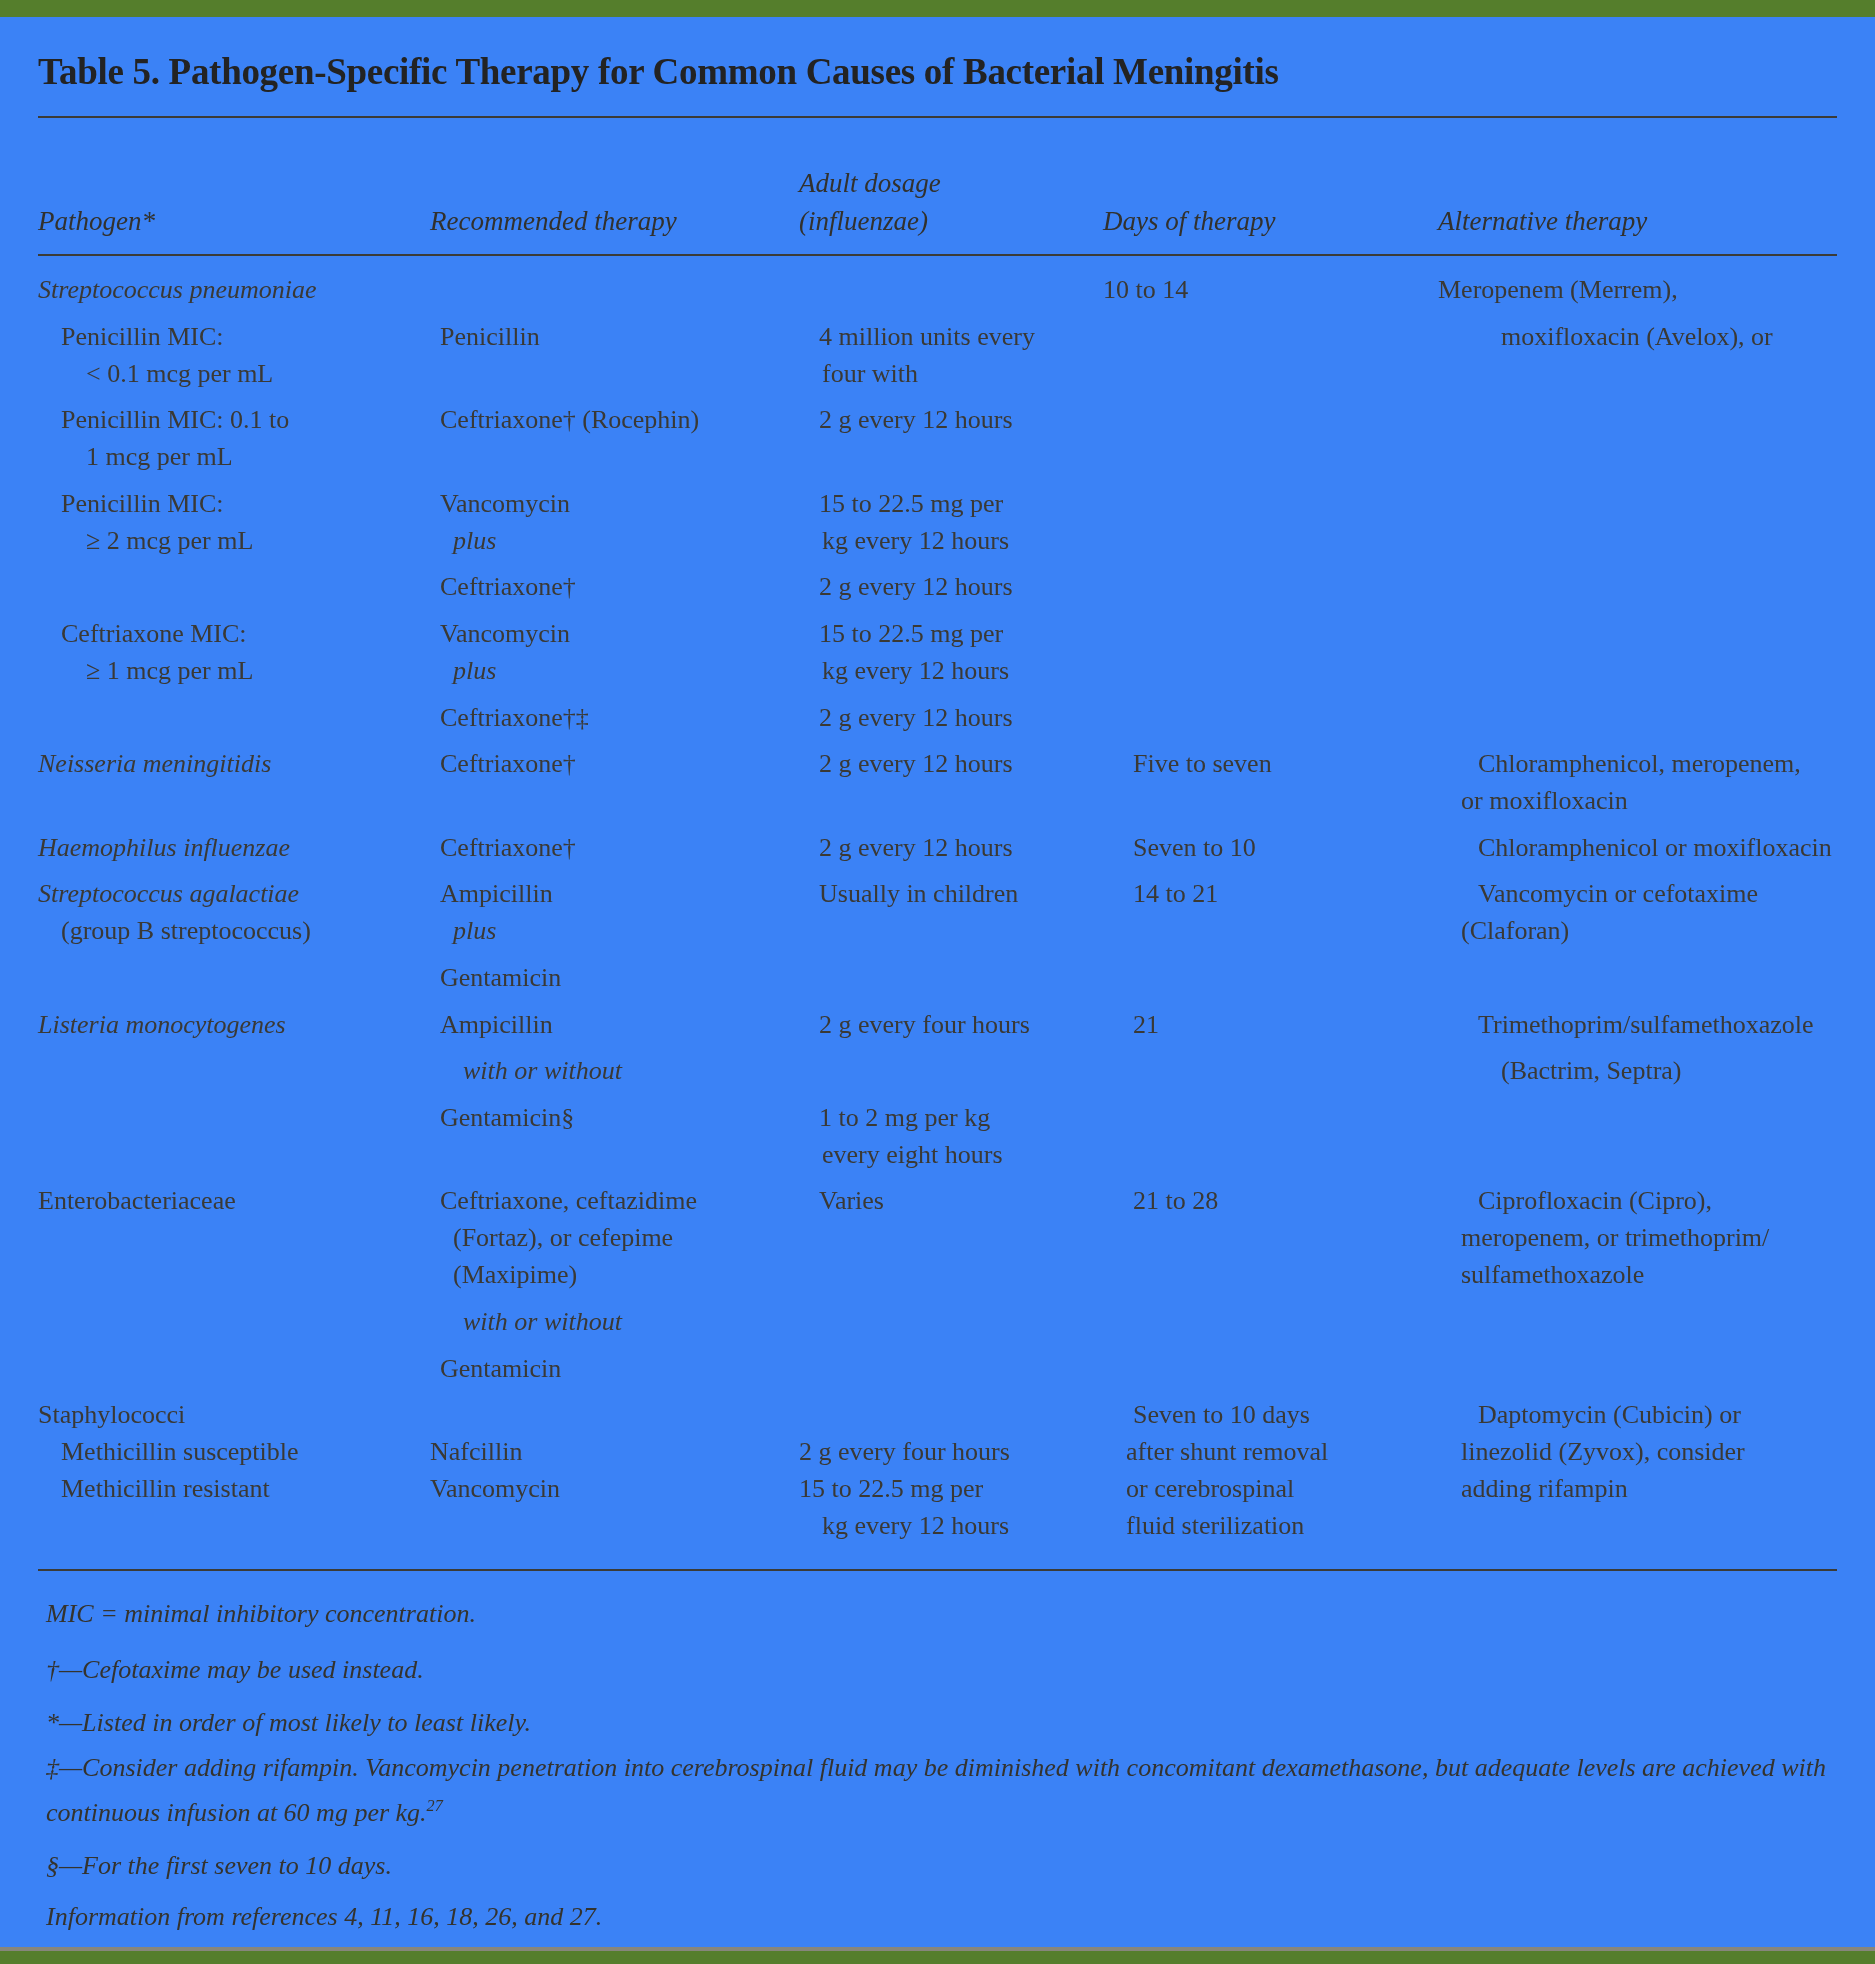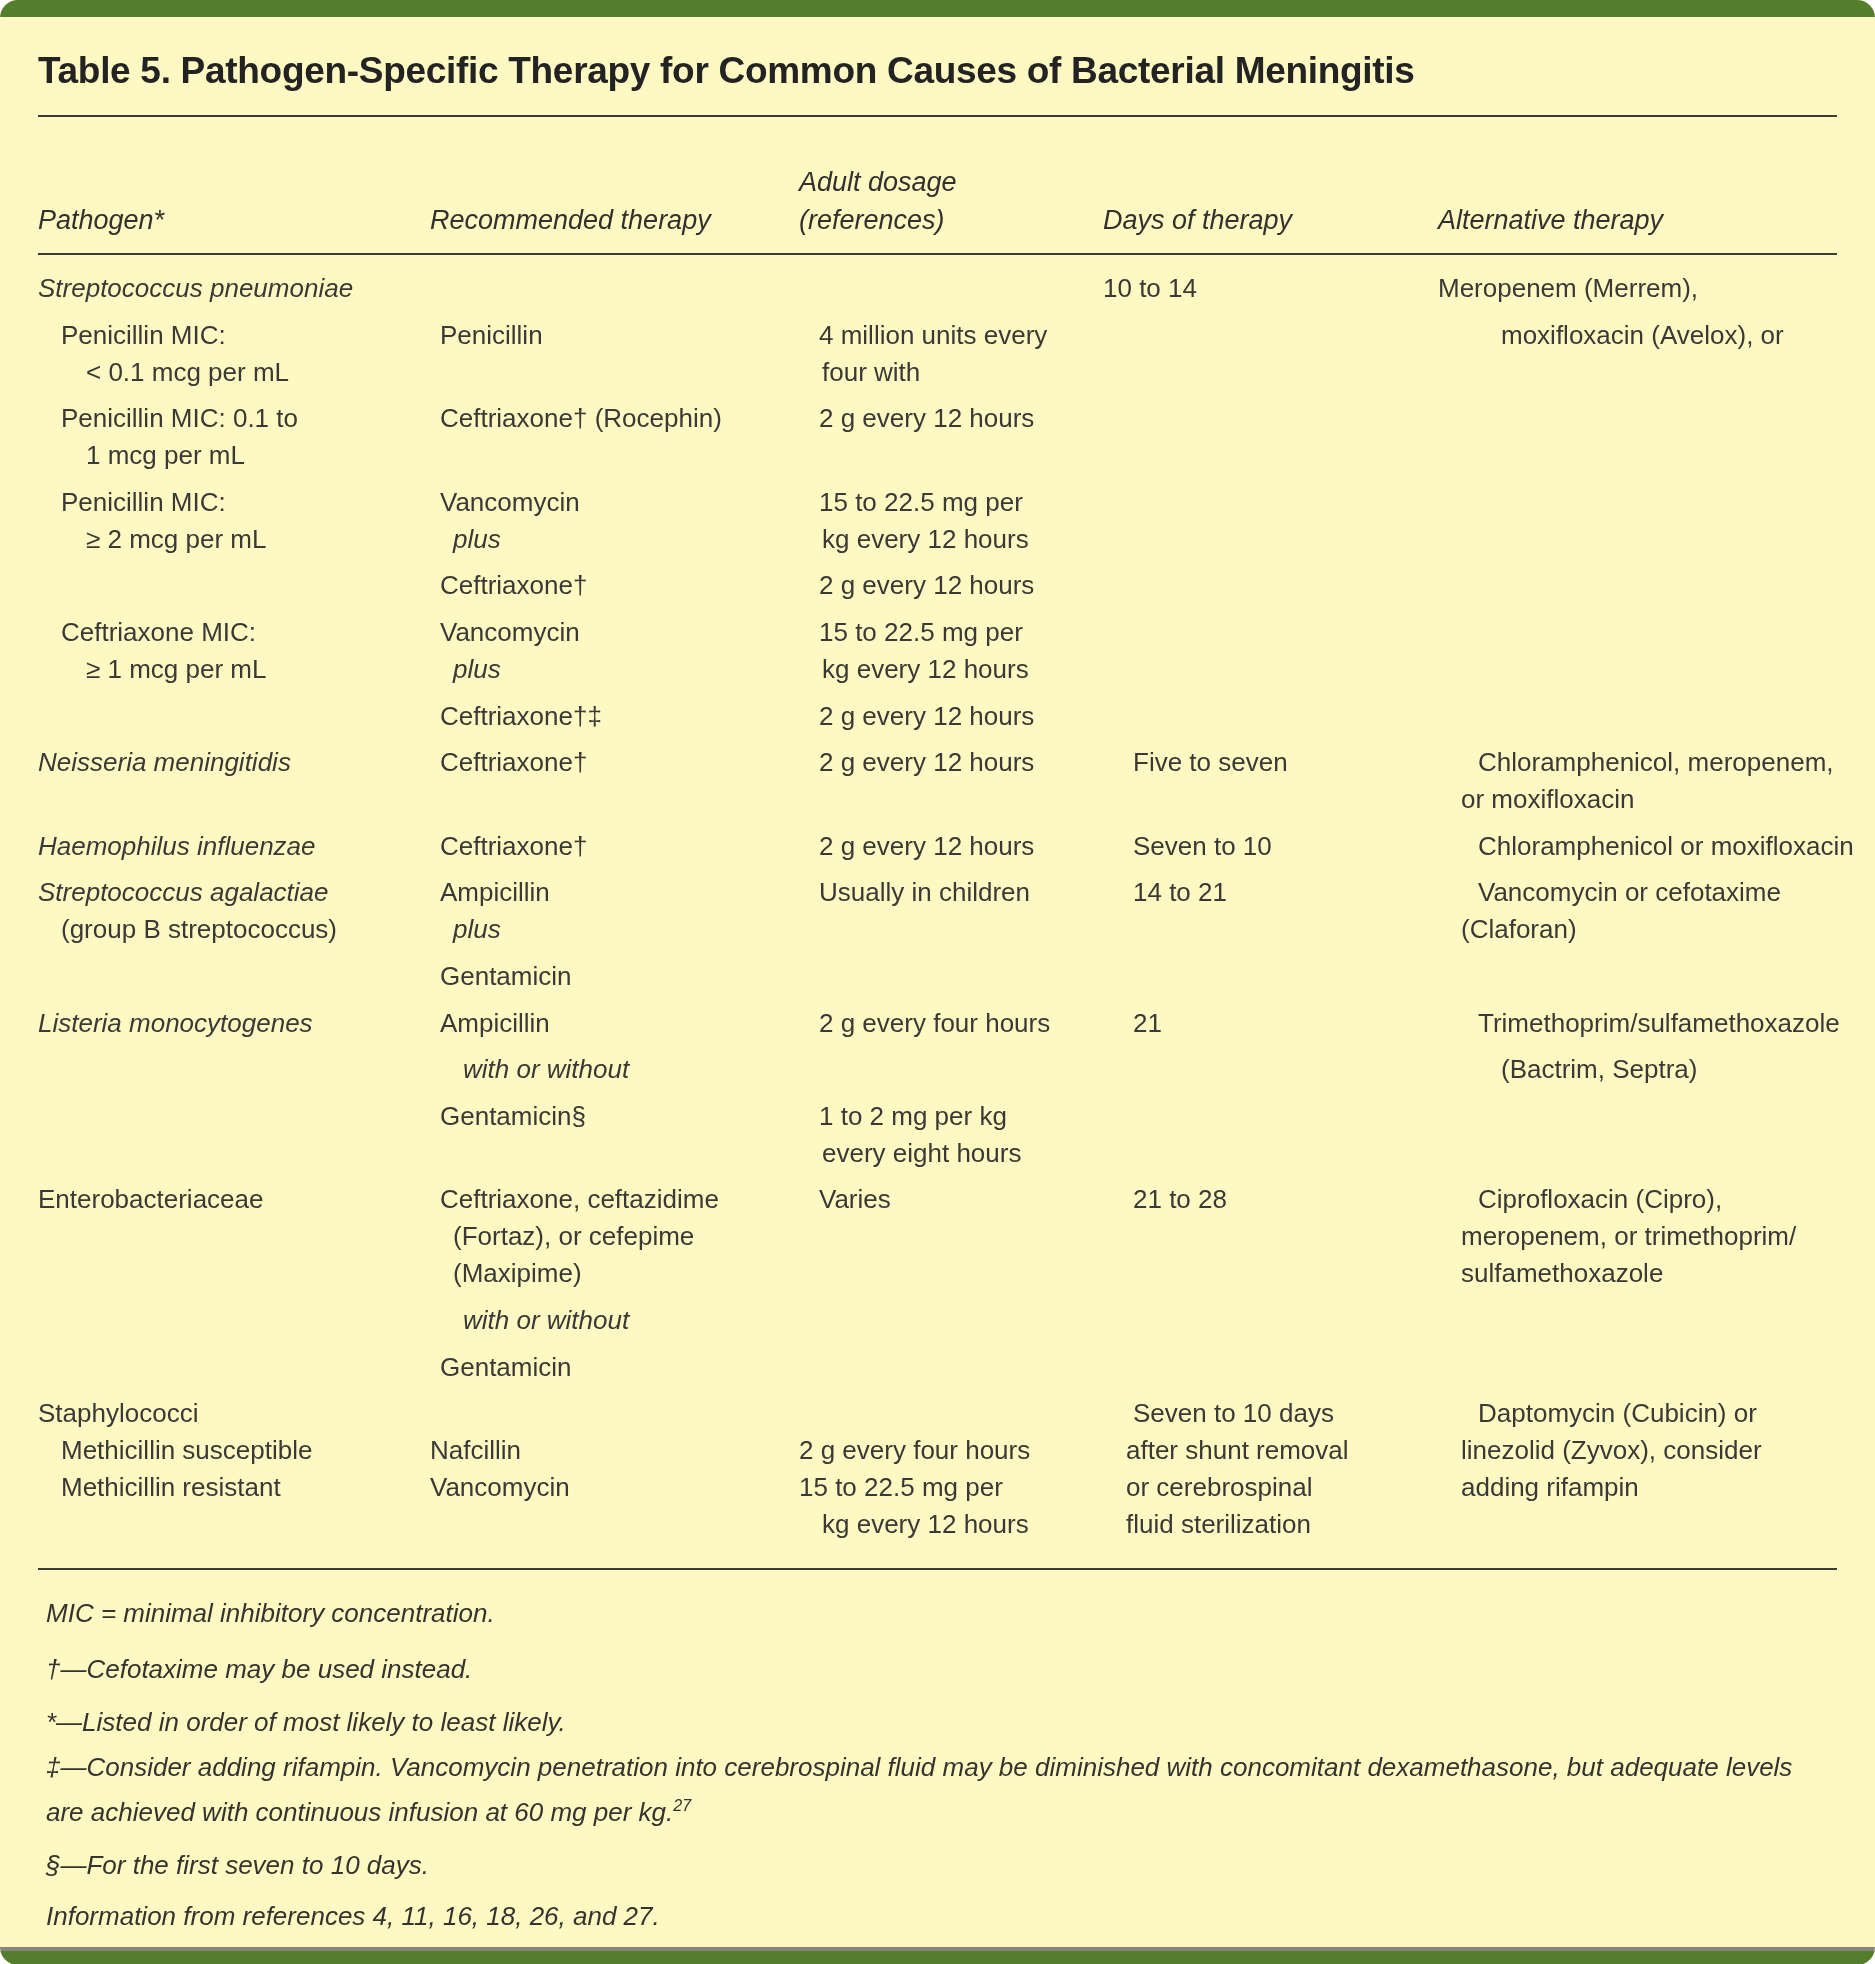--- a/index.html
+++ b/index.html
@@ -1,24 +1,23 @@
 <!DOCTYPE html>
 <html><head>
 <meta charset="utf-8">
 <style>
   html,body{margin:0;padding:0;}
   .page{
     position:relative;
     width:1875px;height:1965px;
-    background:#fef9c3;
-    font-family:Liberation Sans, sans-serif;
+    background:#3b82f6;
+    font-family:Liberation Serif, serif;
     color:#3a3935;
     overflow:hidden;
     box-sizing:border-box;
-    border-radius:18px;
   }
   .accent-bar-top{
     position:absolute;top:0;left:0;right:0;height:17.3px;
     background:#557e2c;
   }
   .accent-bar-bottom{
     position:absolute;bottom:0;left:0;right:0;height:18px;
   }
   .accent-bar-bottom .gray-strip{height:3.8px;background:#87867c;}
   .accent-bar-bottom .green-strip{height:14.4px;background:#557e2c;}
@@ -86,21 +85,21 @@
 
     <div class="col-grid table-header">
         <div class="header-cell">
           <div>Pathogen*</div>
         </div>
         <div class="header-cell">
           <div>Recommended therapy</div>
         </div>
         <div class="header-cell">
           <div>Adult dosage</div>
-          <div>(references)</div>
+          <div>(influenzae)</div>
         </div>
         <div class="header-cell">
           <div>Days of therapy</div>
         </div>
         <div class="header-cell">
           <div>Alternative therapy</div>
         </div>
       </div>
 
     <hr class="hrule">

